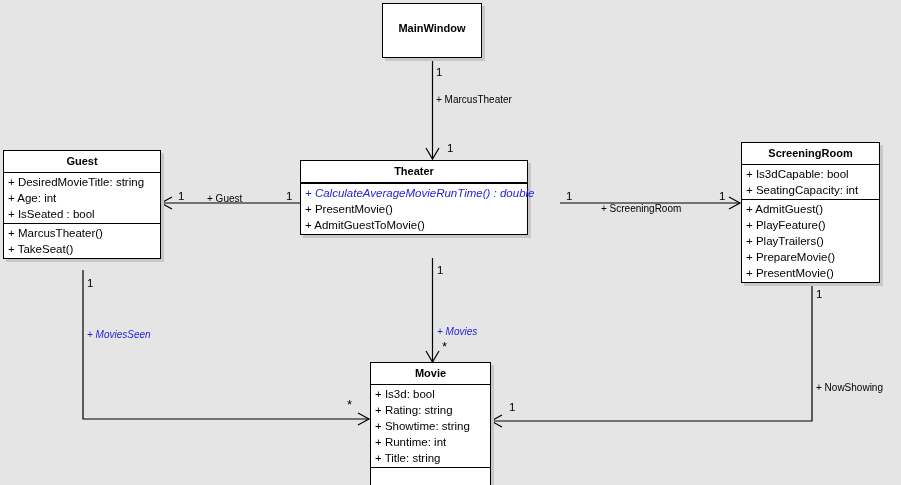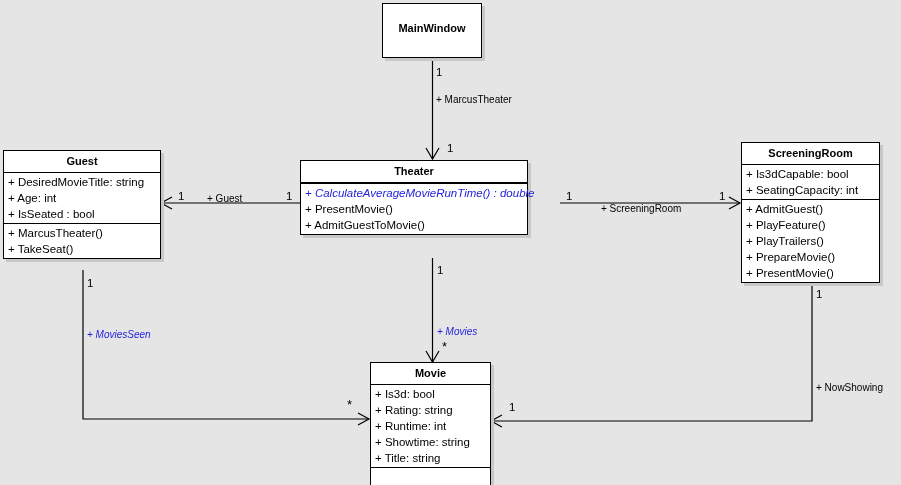--- a/index.html
+++ b/index.html
@@ -168,22 +168,22 @@
       <div class="uml-member">+ PresentMovie()</div>
     </div>
   </div>
 
   <div class="uml-class" style="left:370px; top:362px; width:121px;">
     <div class="uml-name">Movie</div>
     <div class="uml-sep"></div>
     <div class="uml-compartment">
       <div class="uml-member">+ Is3d: bool</div>
       <div class="uml-member">+ Rating: string</div>
+      <div class="uml-member">+ Showtime: string</div>
       <div class="uml-member">+ Runtime: int</div>
-      <div class="uml-member">+ Showtime: string</div>
       <div class="uml-member">+ Title: string</div>
     </div>
     <div class="uml-sep"></div>
     <div class="uml-compartment empty"></div>
   </div>
 
   <div class="mult" style="left:436px; top:66px;">1</div>
   <div class="edge-label" style="left:436px; top:93px;">+ MarcusTheater</div>
   <div class="mult" style="left:447px; top:142px;">1</div>
 

